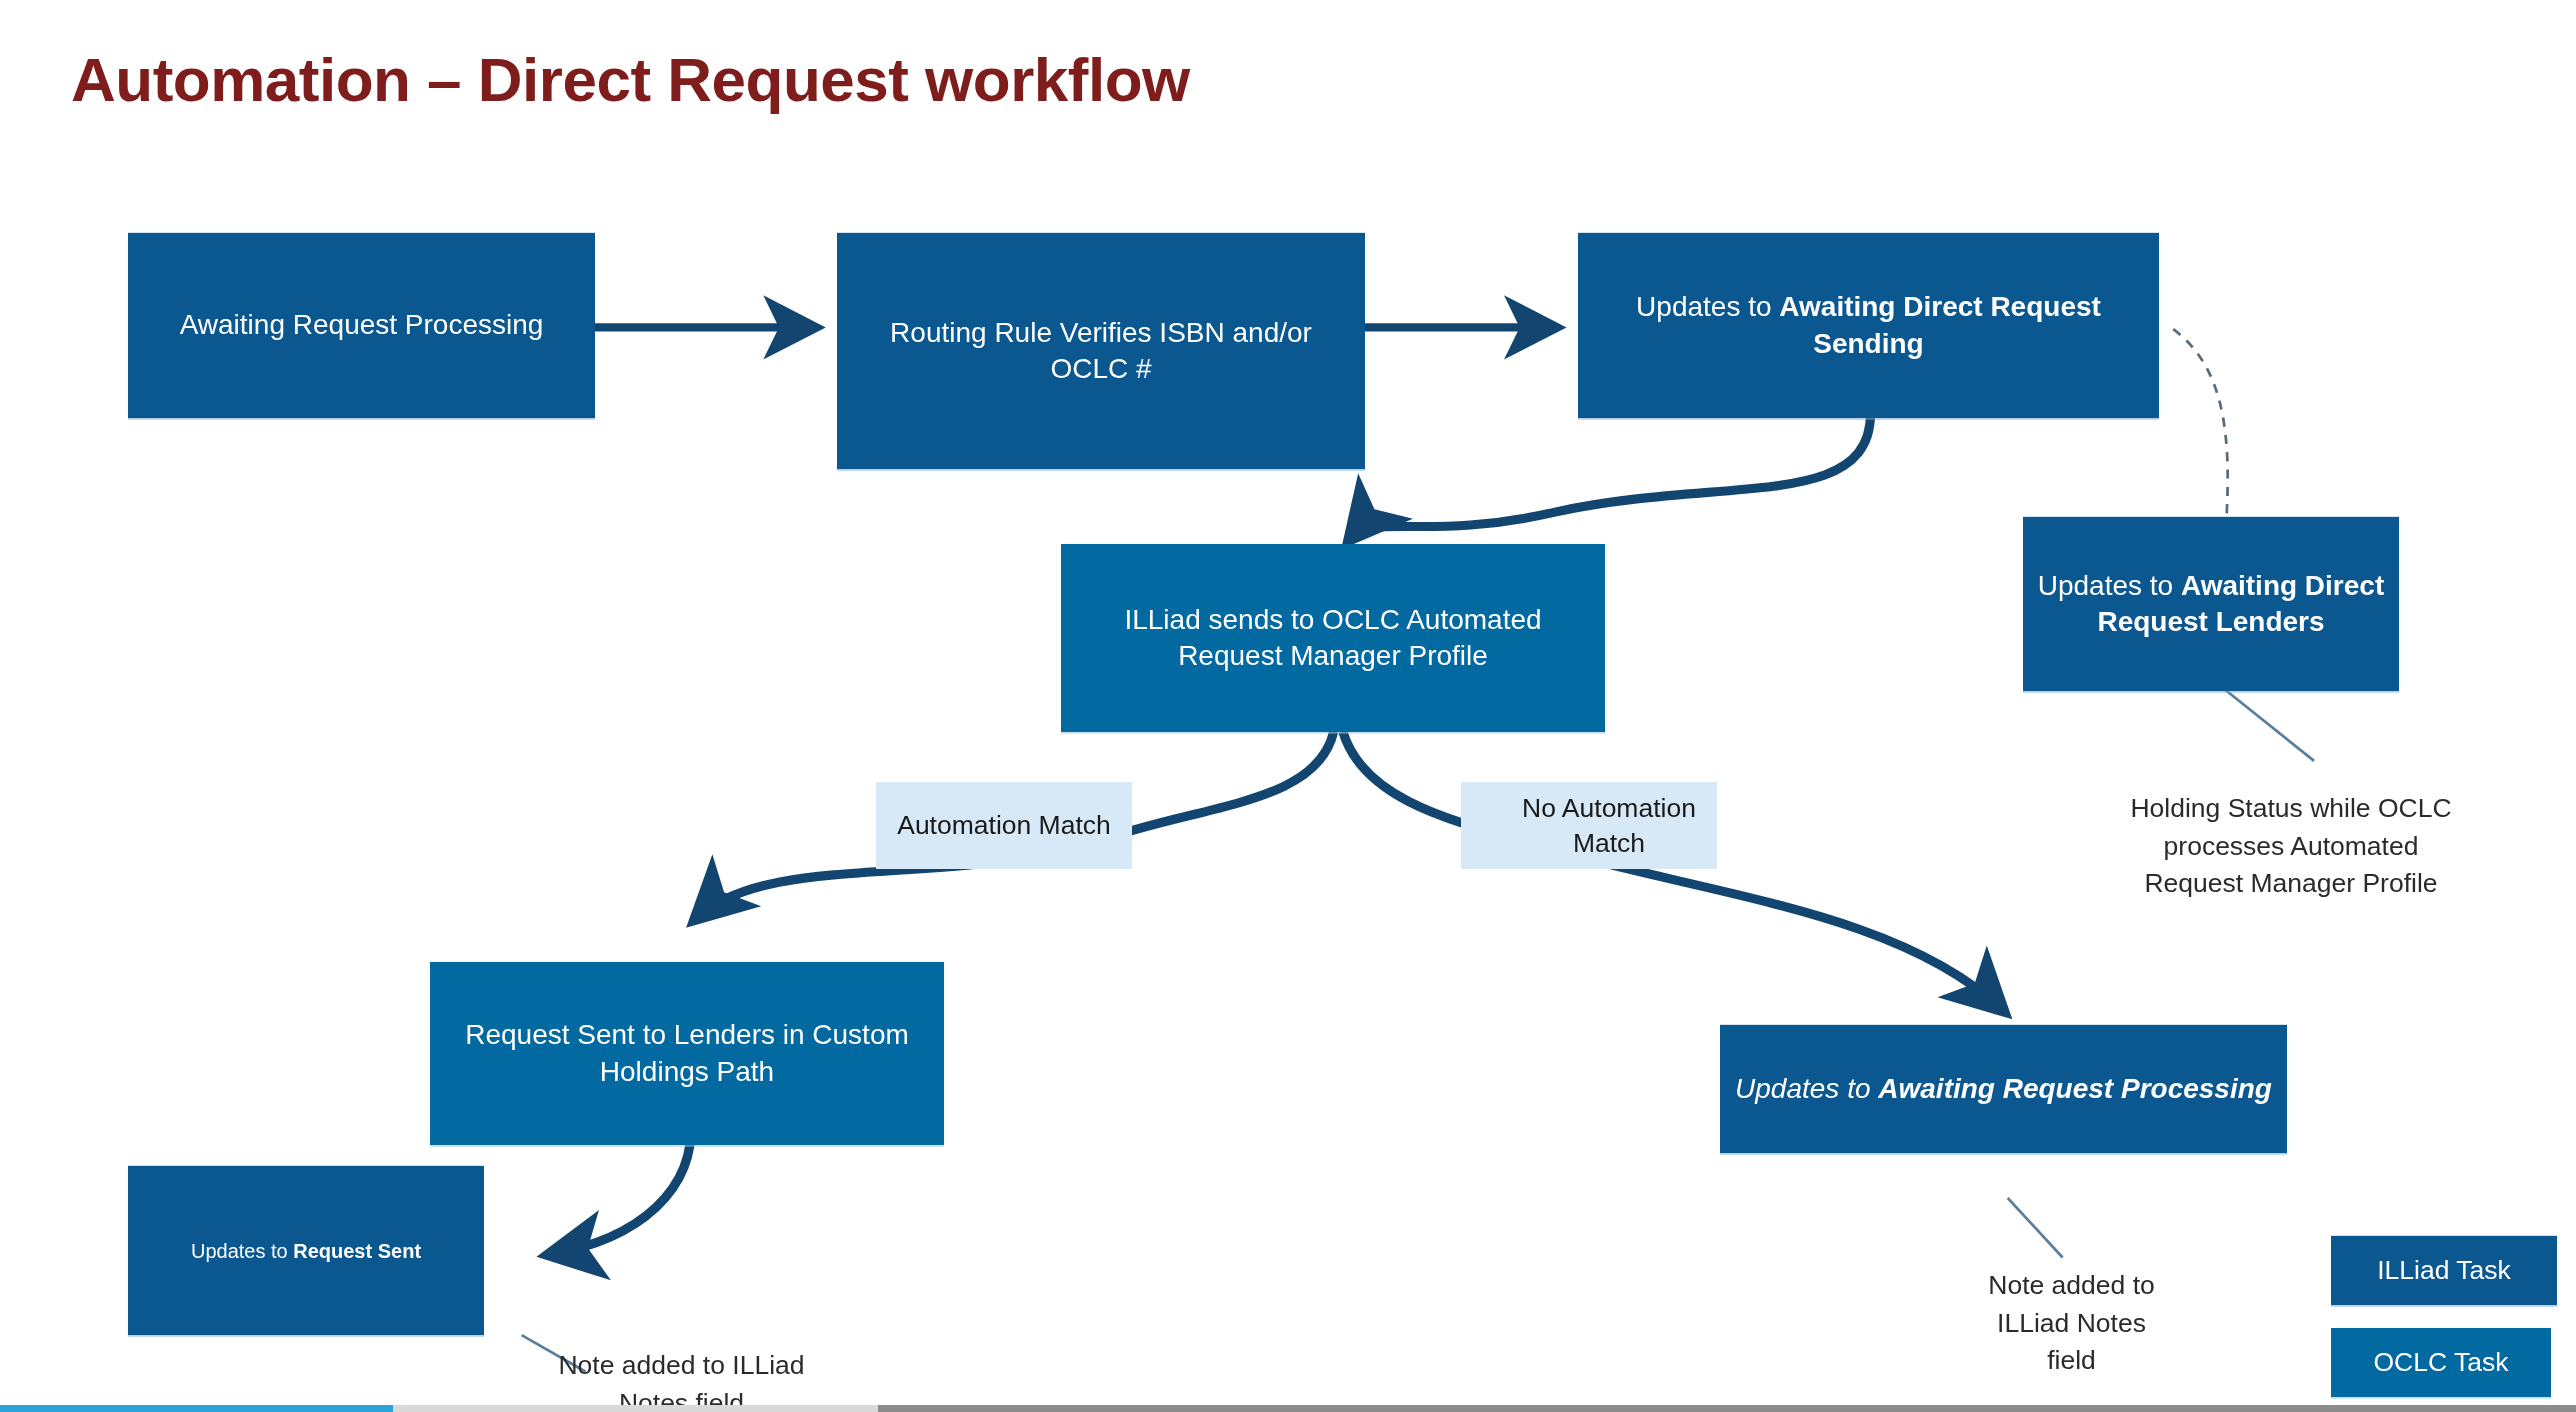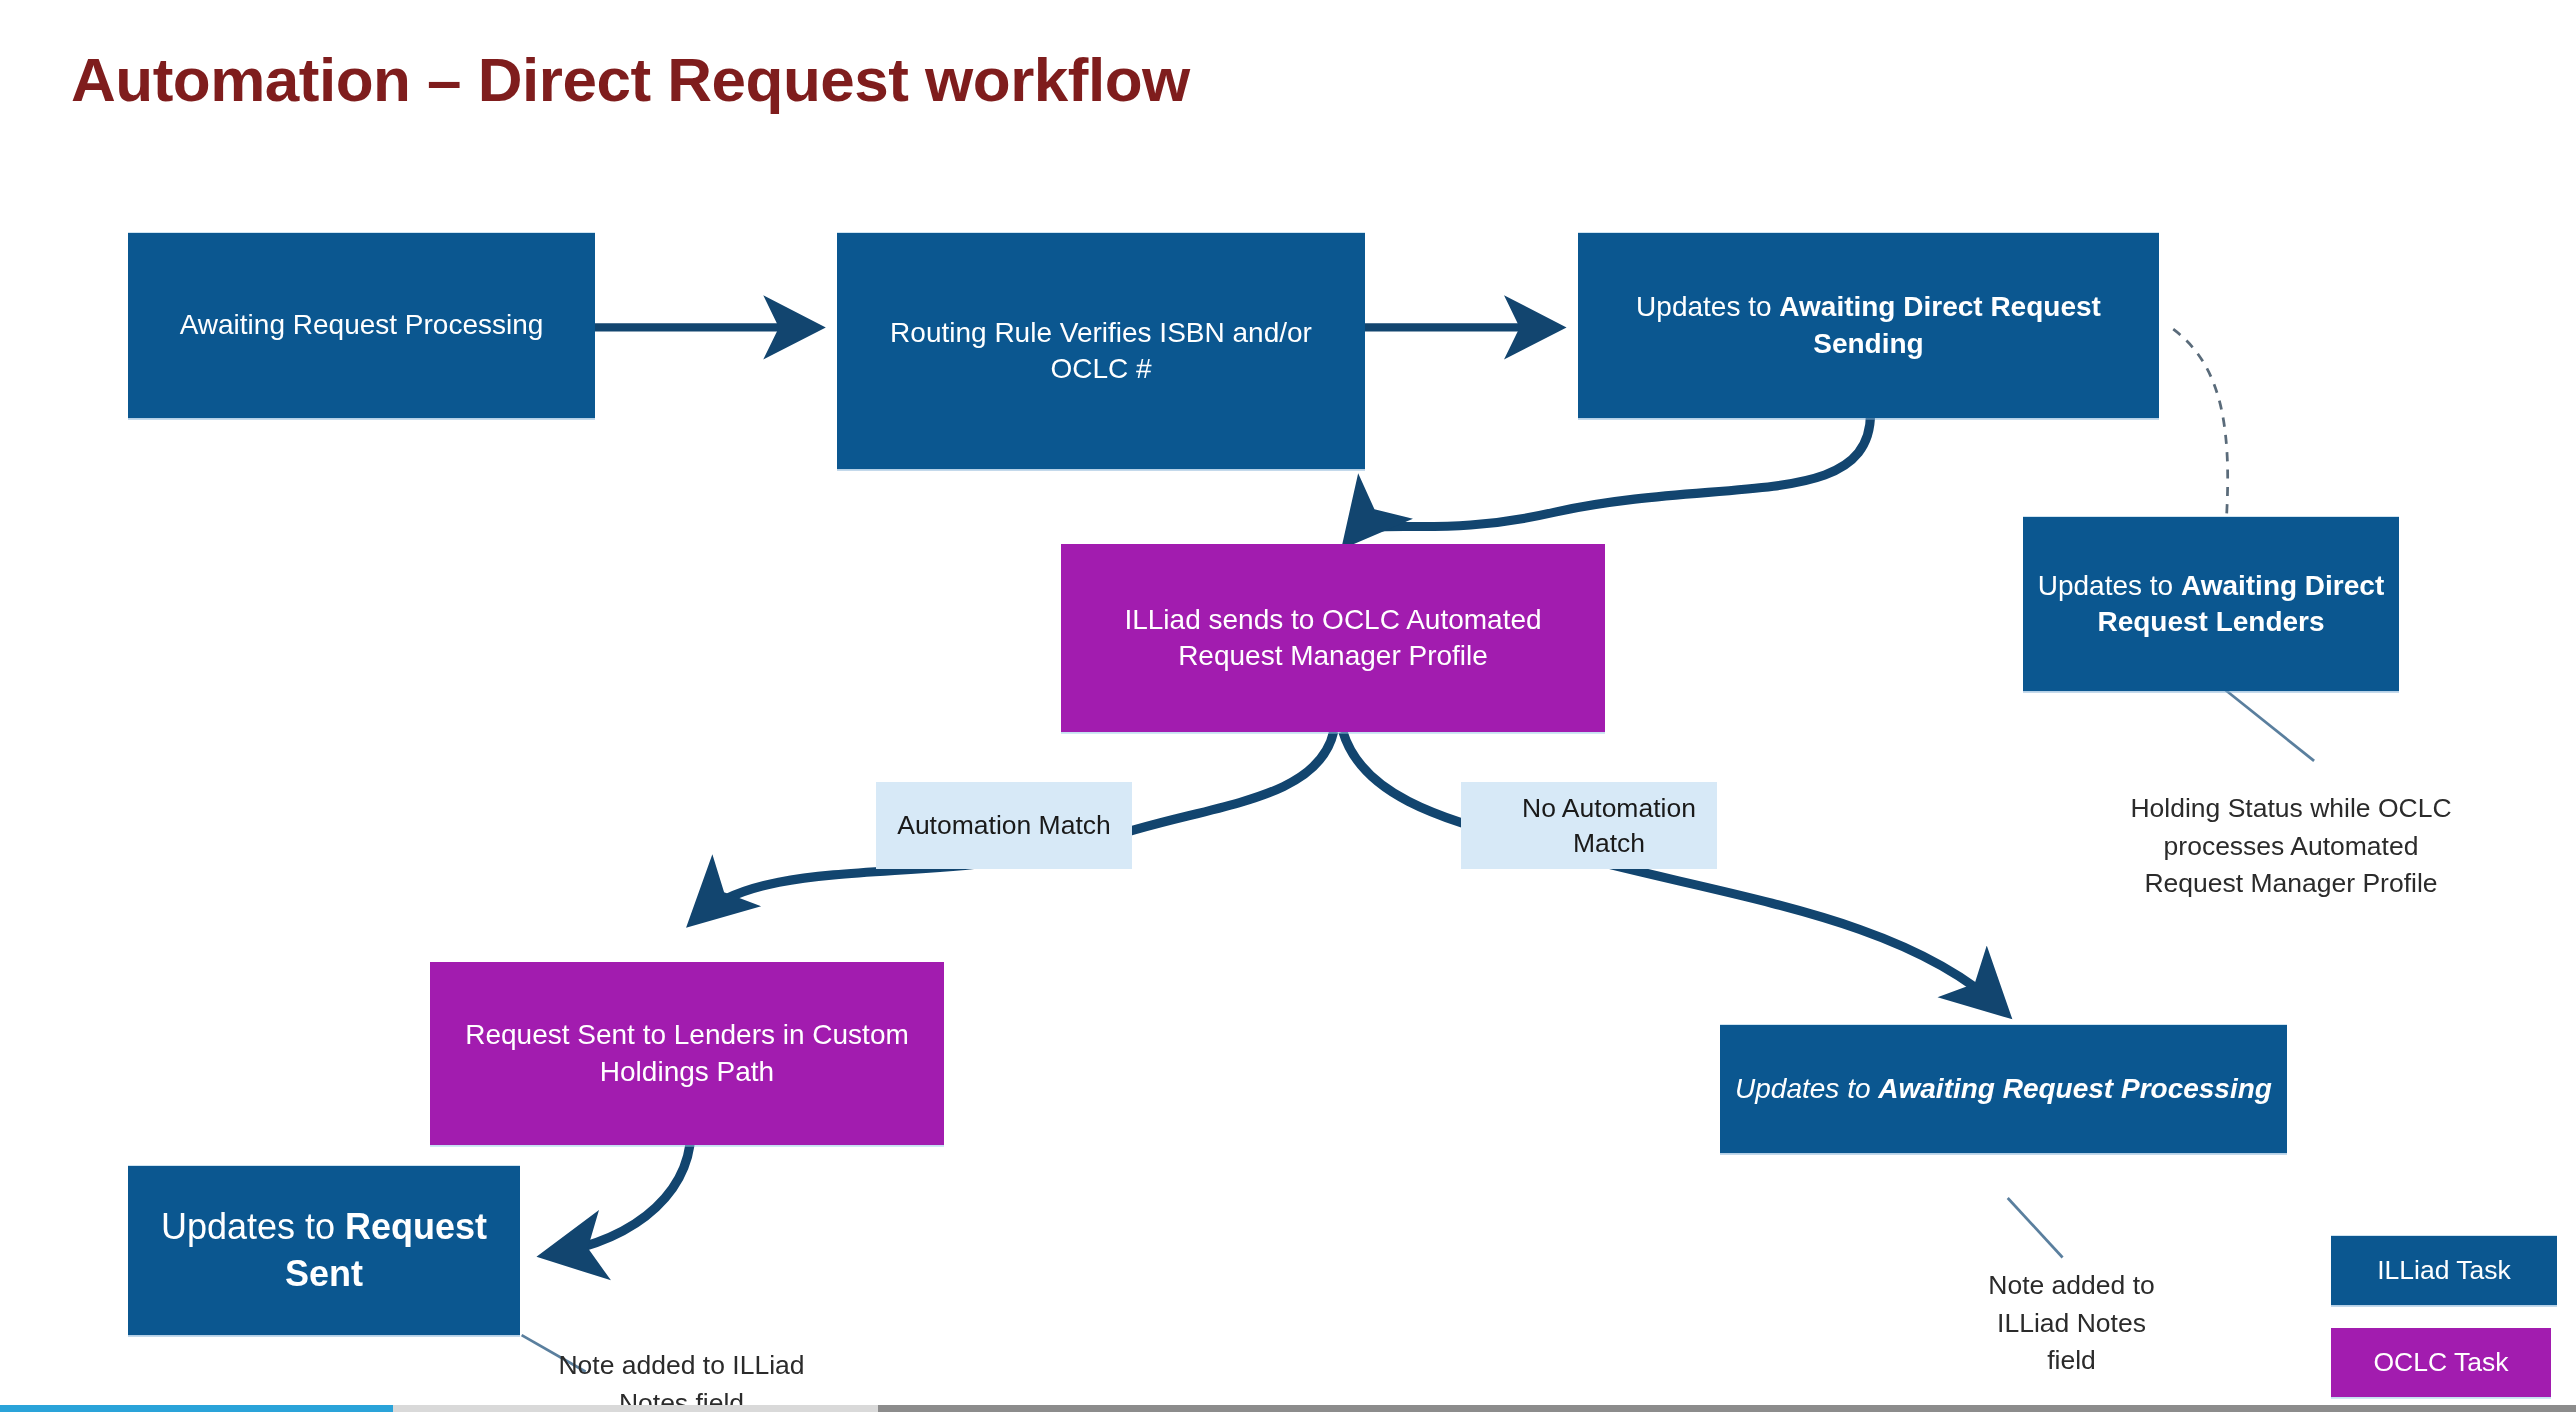--- a/index.html
+++ b/index.html
@@ -39,21 +39,21 @@
   }
   .node .txt {
     padding: 0 12.8px;
     width: 100%;
   }
   .illiad {
     background: #0b5790;
     box-shadow: 0 1.8px 0 0 rgba(120,170,210,0.55), 0 -0.9px 0 0 rgba(150,195,225,0.5);
   }
   .oclc {
-    background: #a21caf;
+    background: #0369a1;
     box-shadow: 0 1.8px 0 0 rgba(150,200,230,0.55);
   }
   .pale {
     background: #d7e9f7;
     color: #1a1a1a;
     box-shadow: none;
   }
   .bold { font-weight: bold; }
   #page-title {
     position: absolute;
@@ -160,21 +160,21 @@
   </div>
 
   <div class="node pale" style="left:1461px; top:782px; width:256px; height:87px; font-size:26.5px;padding-left:40px;">
     <span class="txt">No Automation Match</span>
   </div>
 
   <div class="node oclc" style="left:430px; top:938px; width:514px; height:183px; font-size:28px;margin-top:24px;">
     <span class="txt">Request Sent to Lenders in Custom Holdings Path</span>
   </div>
 
-  <div class="node illiad" style="left:128px; top:1166px; width:392px; height:169px; font-size:36px;">
+  <div class="node illiad" style="left:128px; top:1166px; width:356px; height:169px; font-size:20px;">
     <span class="txt"><span>Updates to </span><span class="bold">Request Sent</span></span>
   </div>
 
   <div class="caption" style="left:549px; top:1347px; width:265px;">
     <span>Note added to ILLiad Notes field</span>
   </div>
 
   <div class="node illiad" style="left:1720px; top:1025px; width:567px; height:128px; font-size:28px;font-style:italic;">
     <span class="txt"><span>Updates to </span><span class="bold">Awaiting Request Processing</span></span>
   </div>

